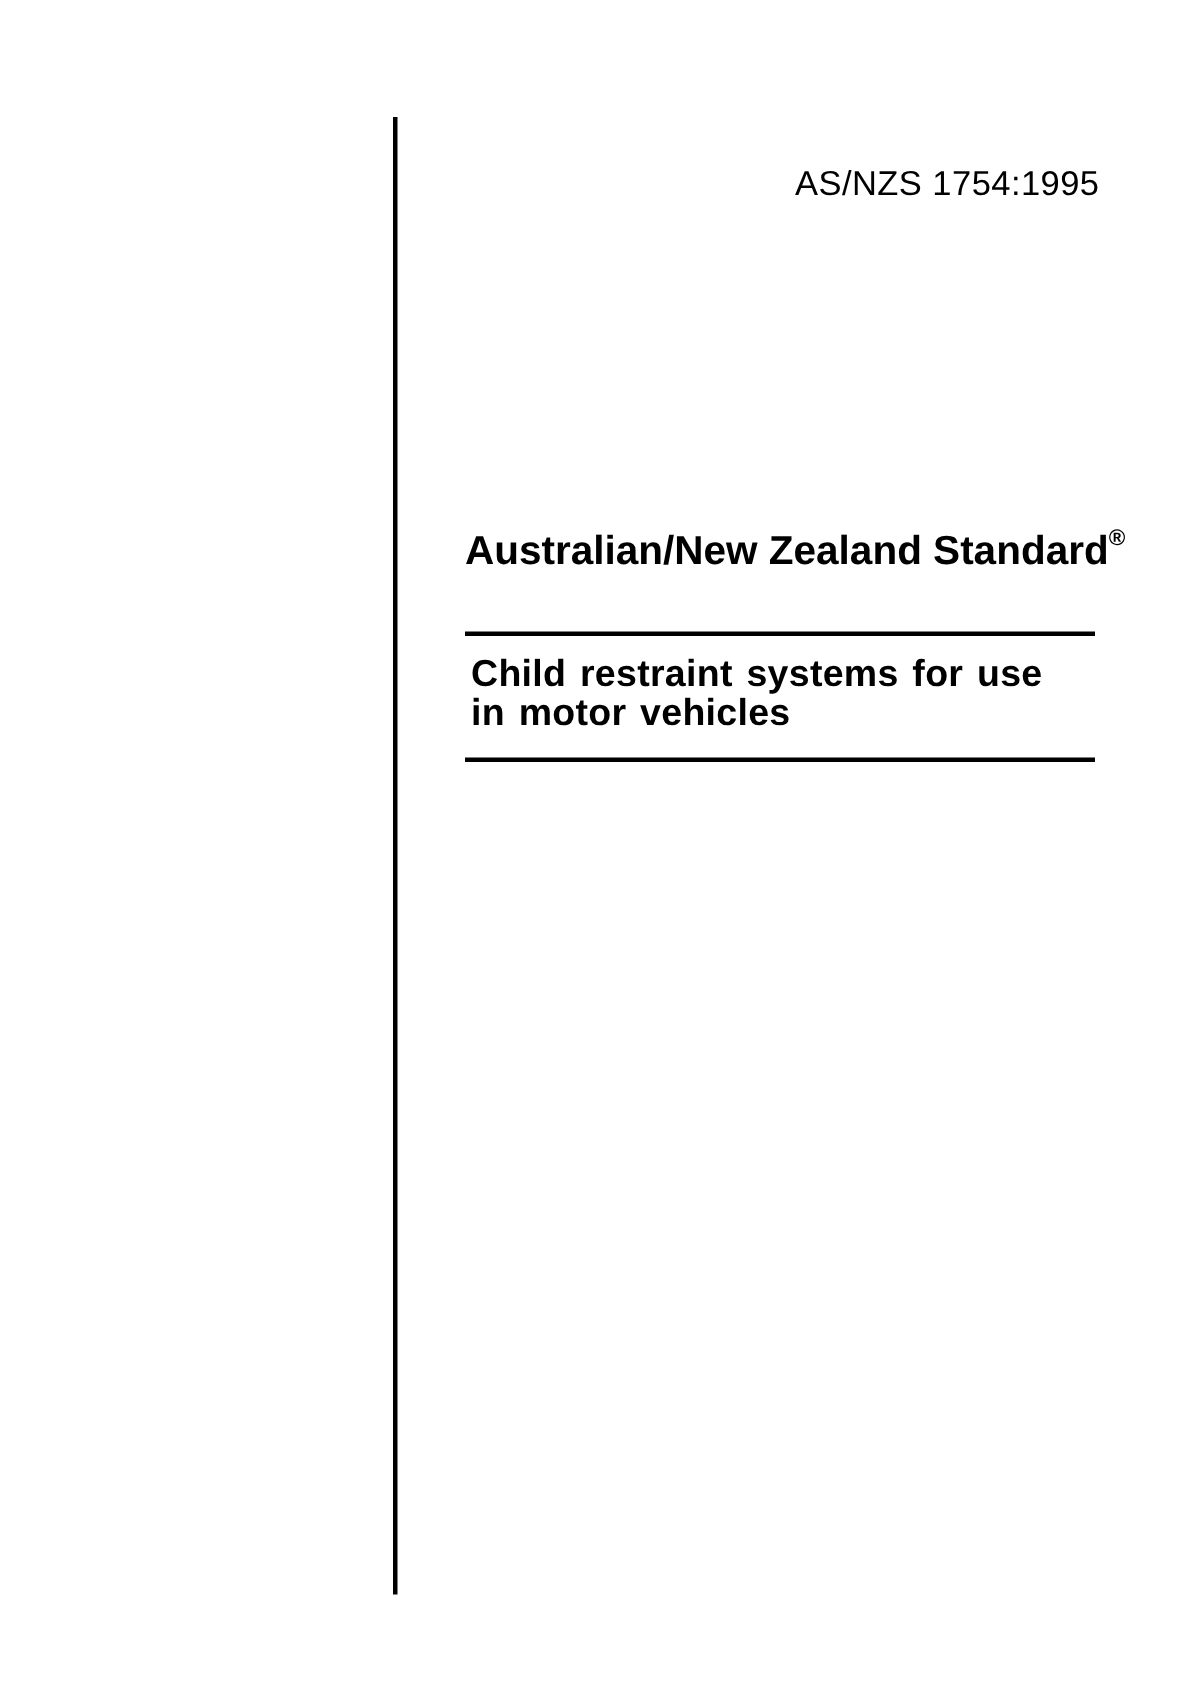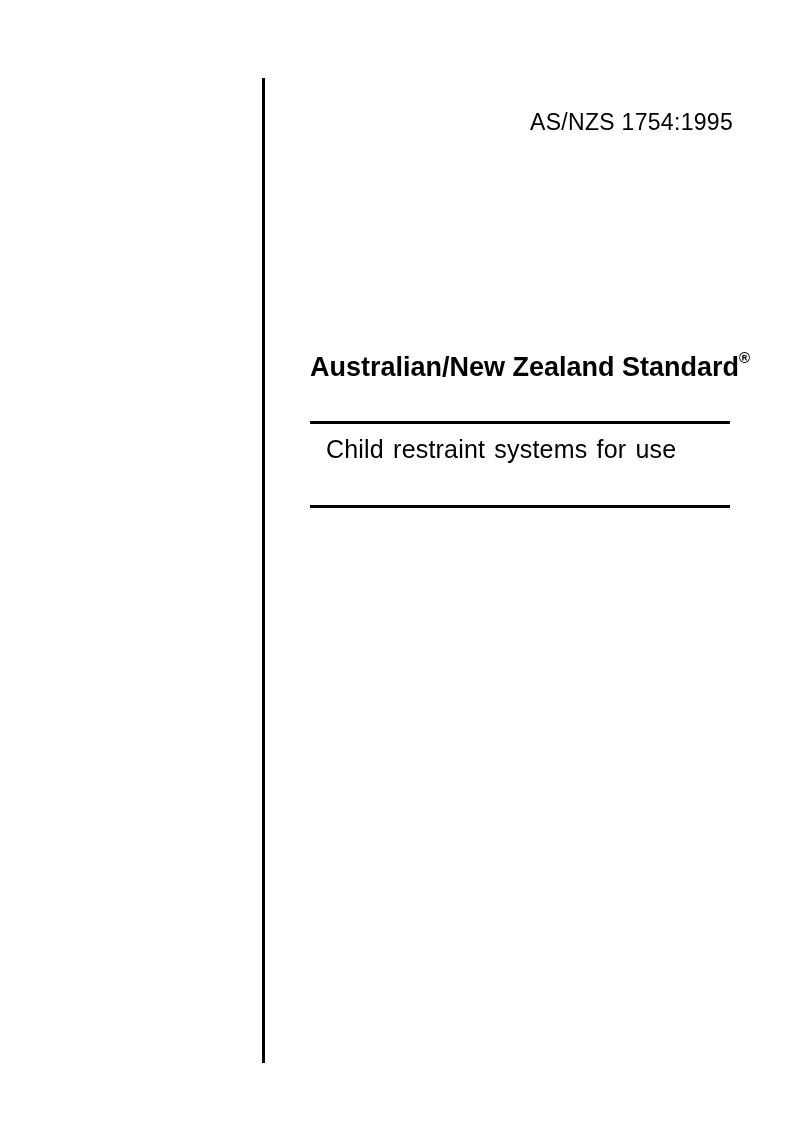--- a/index.html
+++ b/index.html
@@ -68,23 +68,23 @@
     width: 420px;
     height: 3px;
     background: #000000;
   }
   .rule-top { top: 421px; }
   .rule-bottom { top: 505px; }
 
   .doc-title {
     position: absolute;
     top: 436px;
-    left: 16px;
+    left: 4px;
     font-size: 25px;
-    font-weight: normal;
+    font-weight: bold;
     line-height: 26px;
     letter-spacing: 0.2px;
     word-spacing: 2px;
     white-space: nowrap;
   }
 </style>
 </head>
 <body>
 
 <div class="left-rule"></div>
@@ -92,17 +92,18 @@
 <div class="standard-number">AS/NZS 1754:1995</div>
 
 <div class="content">
 
   <div class="standard-label"><span>Australian/New Zealand Standard</span><sup>®</sup></div>
 
   <div class="rule rule-top"></div>
 
   <div class="doc-title">
     <div>Child restraint systems for use</div>
+    <div>in motor vehicles</div>
   </div>
 
   <div class="rule rule-bottom"></div>
 
 </div>
 
 </body></html>

